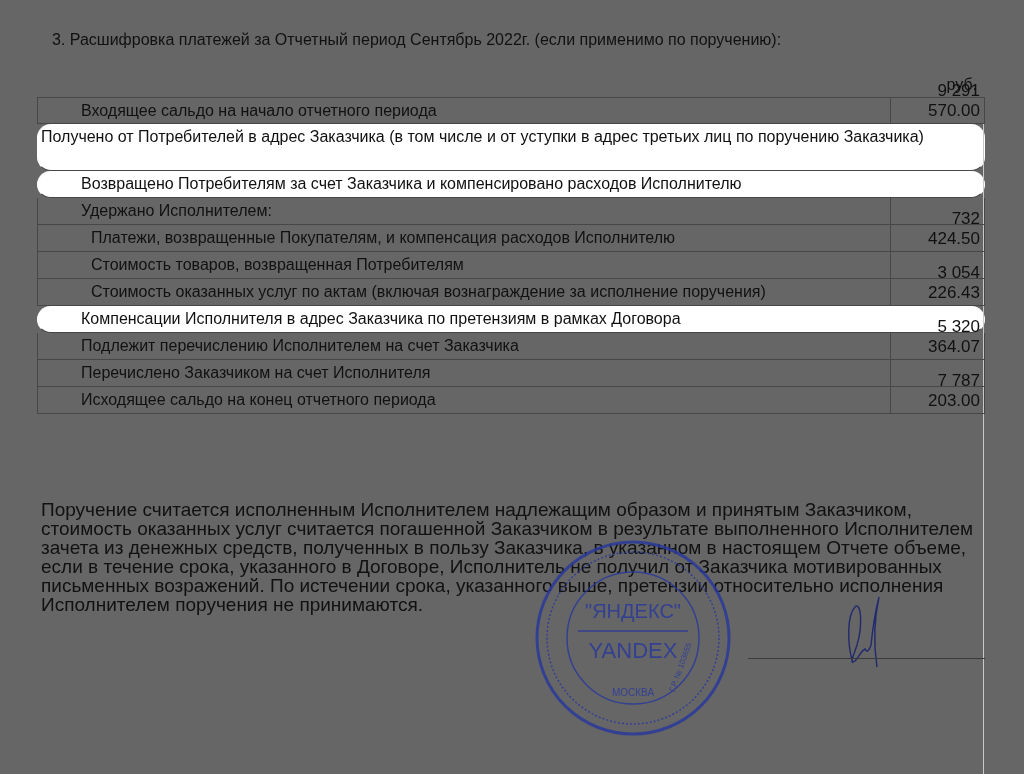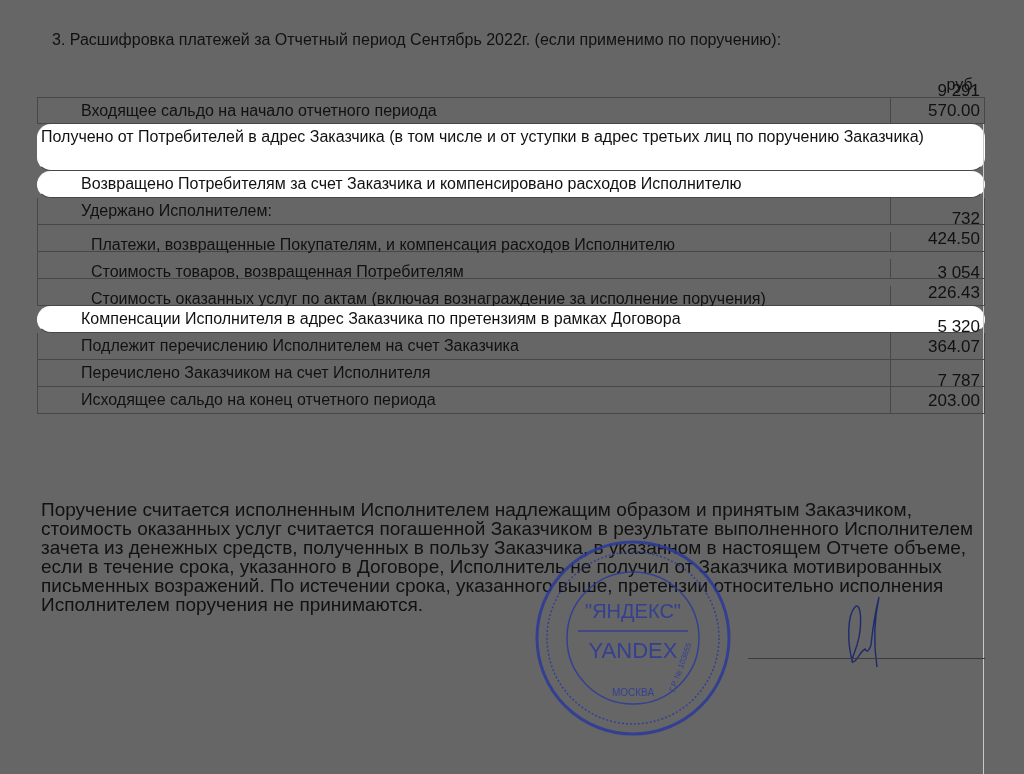--- a/index.html
+++ b/index.html
@@ -50,21 +50,20 @@
     .row .label {
       flex: 0 0 813px;
       box-sizing: border-box;
       padding: 3px 4px 2px 3px;
       font-size: 16px;
       line-height: 20px;
       border-right: 1px solid #474747;
     }
     .row .label.indent {
       padding-left: 13px;
-      margin-top: 7px;
     }
     .row .value {
       flex: 1 1 auto;
       box-sizing: border-box;
       padding: 3px 4px 2px 4px;
       font-size: 17px;
       line-height: 20px;
       text-align: right;
       display: flex;
       align-items: flex-end;

